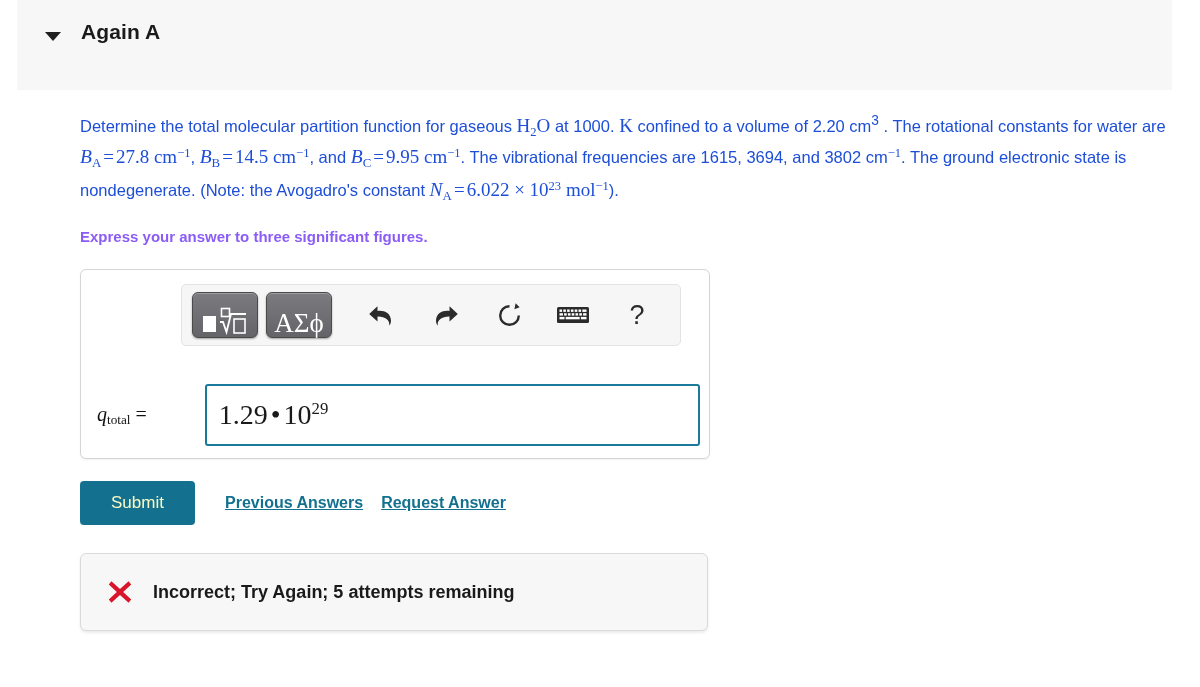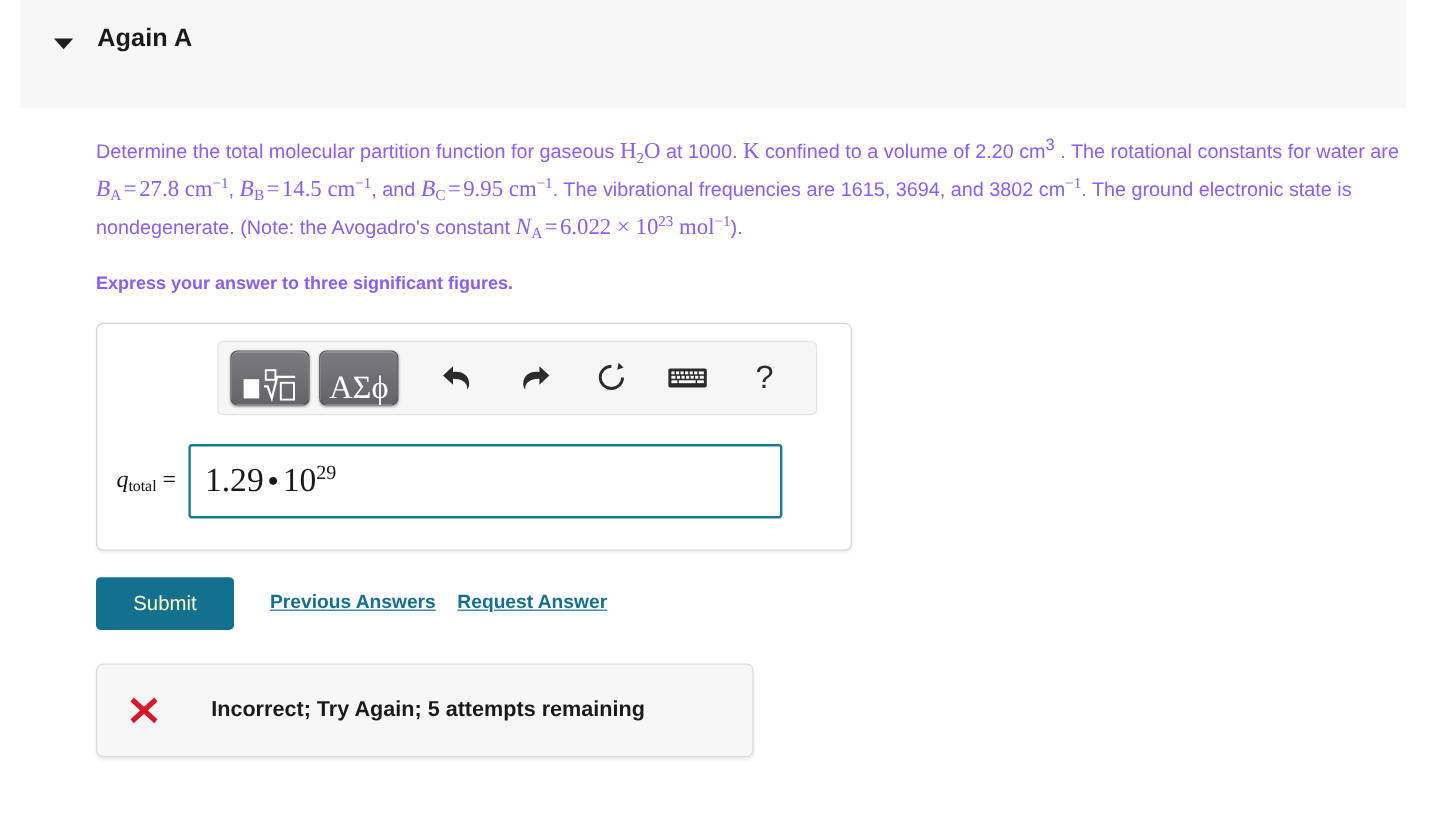--- a/index.html
+++ b/index.html
@@ -33,21 +33,21 @@
   .part-title {
     margin-left: 16px; margin-top: 20px;
     font-size: 21px; font-weight: bold; color: #1a1a1a;
     letter-spacing: .1px;
   }
 
   
   .body-wrap { position: absolute; left: 0; top: 90px; width: 1200px; }
   .qtext {
     margin: 20px 0 0 80px; width: 1100px;
-    font-size: 16.5px; color: #8b5cf6; line-height: 1.62;
+    font-size: 16.5px; color: #1d4ed8; line-height: 1.62;
   }
   .mi { font-family: "Liberation Serif", serif; font-style: italic; font-size: 19.5px; }
   .mup { font-family: "Liberation Serif", serif; font-style: normal; font-size: 19px; }
   .sub { font-size: 0.66em; vertical-align: -0.28em; font-style: normal; }
   .sup { font-size: 0.66em; vertical-align: 0.5em; font-style: normal; }
   .op { font-family: "Liberation Serif", serif; font-size: 19px; padding: 0 2px; }
 
   .express {
     margin: 22px 0 0 80px;
     font-size: 15px; font-weight: bold; color: #8b5cf6;
@@ -90,22 +90,22 @@
     cursor: pointer; color: #2b2b2b;
   }
   .icon-plain.first { margin-left: 26px; }
   .qmark {
     font-size: 27px; color: #2b2b2b; font-family: "Liberation Sans", sans-serif;
     line-height: 1;
   }
 
   
   .answer-row {
-    position: absolute; left: 16px; top: 100px;
-    display: flex; align-items: center;
+    position: absolute; left: 16px; top: 114px;
+    display: flex; align-items: center; gap: 48px;
   }
   .qlabel {
     font-family: "Liberation Serif", serif;
     font-size: 20px; color: #111; white-space: nowrap;
     margin-right: 10px;
   }
   .qlabel i { font-style: italic; }
   .qlabel .lsub { font-size: 0.66em; vertical-align: -0.25em; font-style: normal; }
   .answer-input {
     width: 495px; height: 62px;
@@ -138,25 +138,25 @@
     margin-left: 30px;
     color: #13718f; font-size: 16px; font-weight: bold;
     text-decoration: underline; cursor: pointer;
     font-family: "Liberation Sans", sans-serif;
   }
   .link-btn.second { margin-left: 18px; }
 
   
   .feedback {
     margin: 28px 0 0 80px;
-    width: 548px; height: 78px;
+    width: 628px; height: 78px;
     background: #f7f7f7;
     border: 1px solid #dadada; border-radius: 6px;
     box-shadow: 0 2px 3px rgba(0,0,0,.08);
-    display: flex; align-items: center; gap: 23px;
+    display: flex; align-items: center;
   }
   .x-mark {
     margin-left: 26px; width: 26px; height: 26px;
     display: flex; align-items: center; justify-content: center;
   }
   .feedback-text {
     margin-left: 20px;
     font-size: 18px; font-weight: bold; color: #1a1a1a;
   }
 </style>

